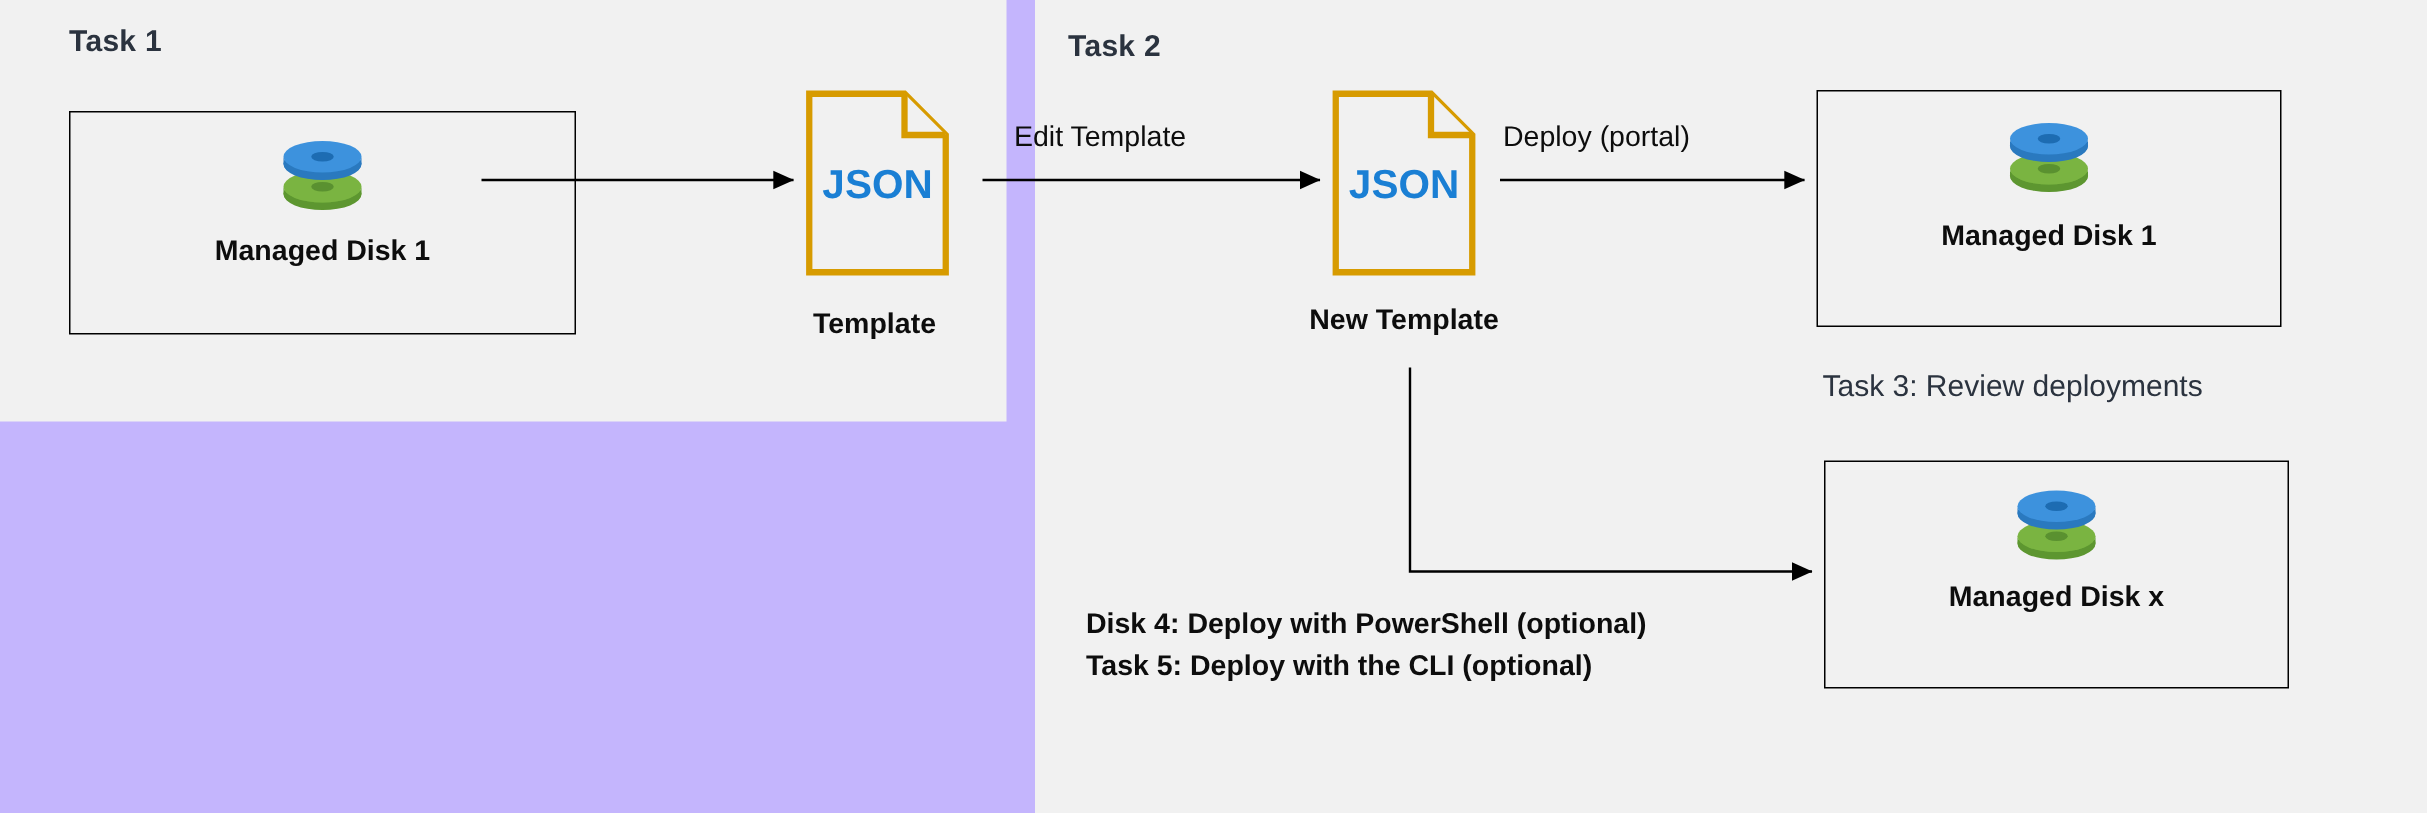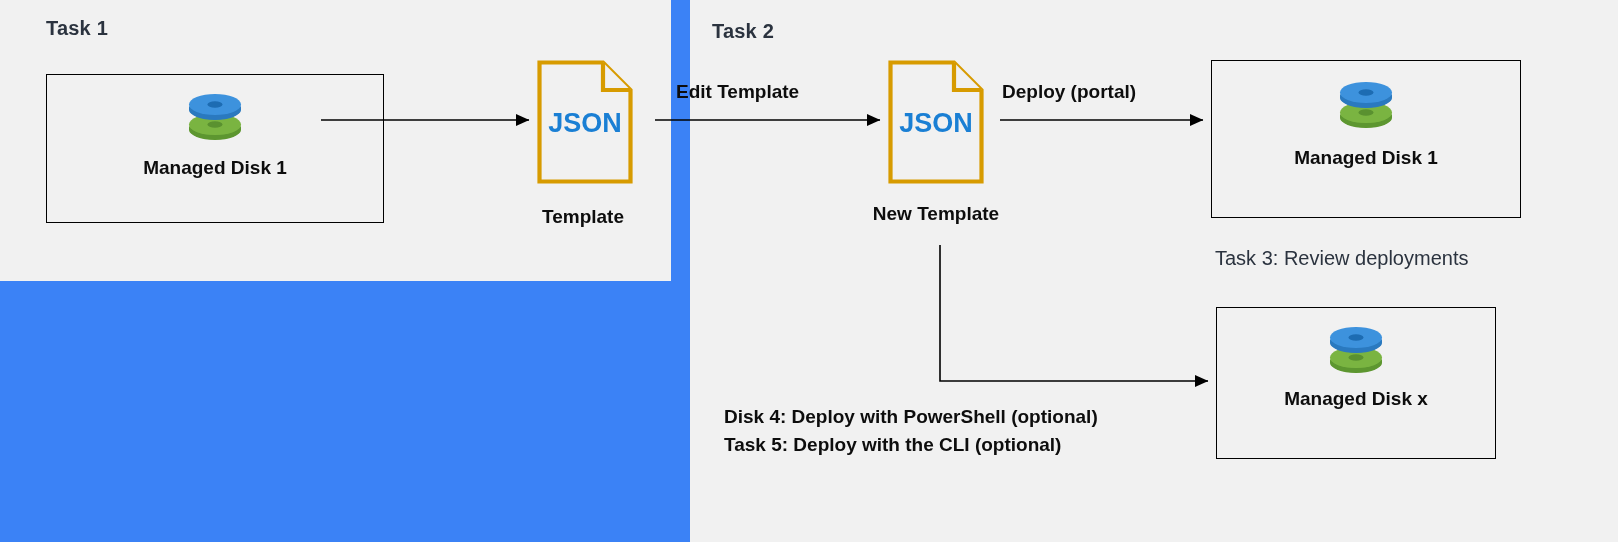--- a/index.html
+++ b/index.html
@@ -7,21 +7,21 @@
     padding: 0;
     background: #ffffff;
   }
   body {
     font-family: "Liberation Sans", sans-serif;
   }
   #canvas {
     position: relative;
     width: 1618px;
     height: 542px;
-    background: #3b82f6;
+    background: #c4b5fd;
     overflow: hidden;
   }
   .region {
     position: absolute;
     background: #f1f1f1;
   }
   #region-left  { left: 0px;   top: 0px; width: 671px; height: 281px; }
   #region-right { left: 690px; top: 0px; width: 928px; height: 542px; }
 
   .task-heading {
@@ -44,21 +44,21 @@
   }
 
   .disk-box {
     position: absolute;
     border: 1.6px solid #000000;
     background: transparent;
     box-sizing: border-box;
   }
   #disk-box-1 { left: 46px;   top: 74px;  width: 338px; height: 149px; }
   #disk-box-2 { left: 1211px; top: 60px;  width: 310px; height: 158px; }
-  #disk-box-3 { left: 1216px; top: 307px; width: 280px; height: 152px; }
+  #disk-box-3 { left: 1216px; top: 307px; width: 310px; height: 152px; }
 
   .disk-stack {
     position: absolute;
     width: 62px;
     height: 56px;
     left: 50%;
     transform: translateX(-50%);
   }
   #disk-box-1 .disk-stack { top: 18px; }
   #disk-box-2 .disk-stack { top: 20px; }
@@ -92,21 +92,21 @@
     font-size: 19px;
     color: #0d0d0d;
     white-space: nowrap;
     text-align: center;
   }
   #json-caption-1 { left: 493px; top: 206px; width: 180px; }
   #json-caption-2 { left: 846px; top: 203px; width: 180px; }
 
   .edge-label {
     position: absolute;
-    font-weight: bold;
+    font-weight: normal;
     font-size: 19px;
     color: #0d0d0d;
     white-space: nowrap;
   }
   #edge-label-edit   { left: 676px; top: 81px; }
   #edge-label-deploy { left: 1002px; top: 81px; }
 
   .optional-tasks {
     position: absolute;
     left: 724px;

